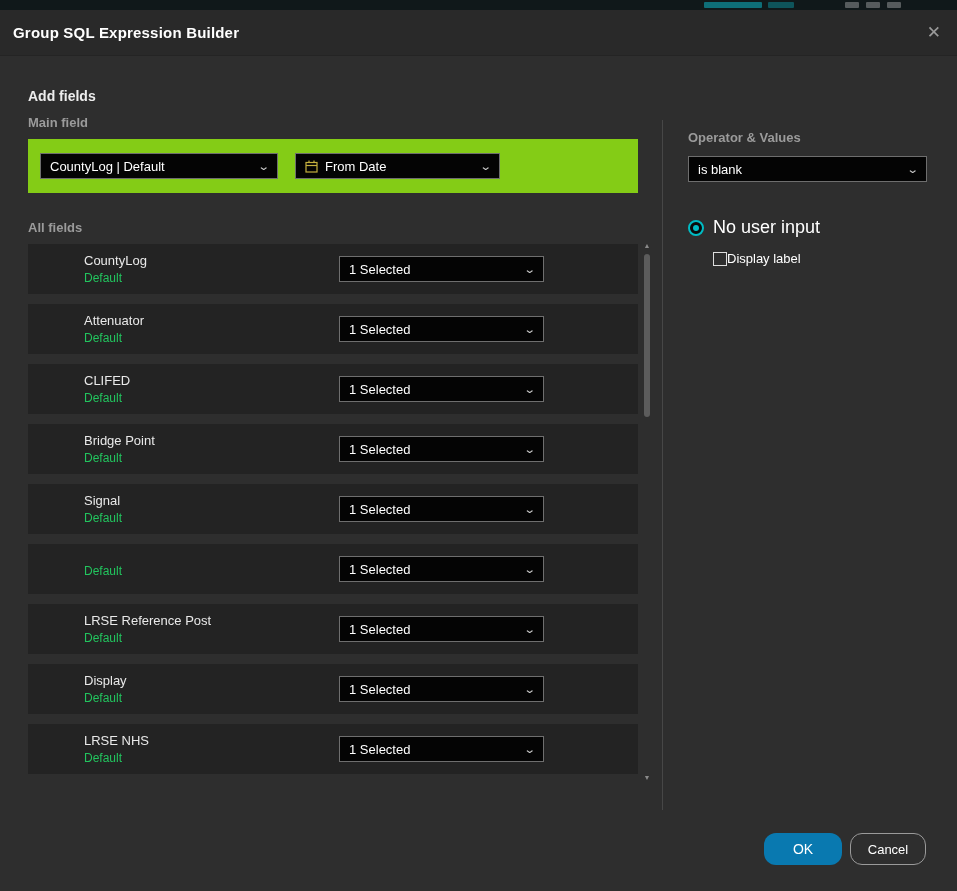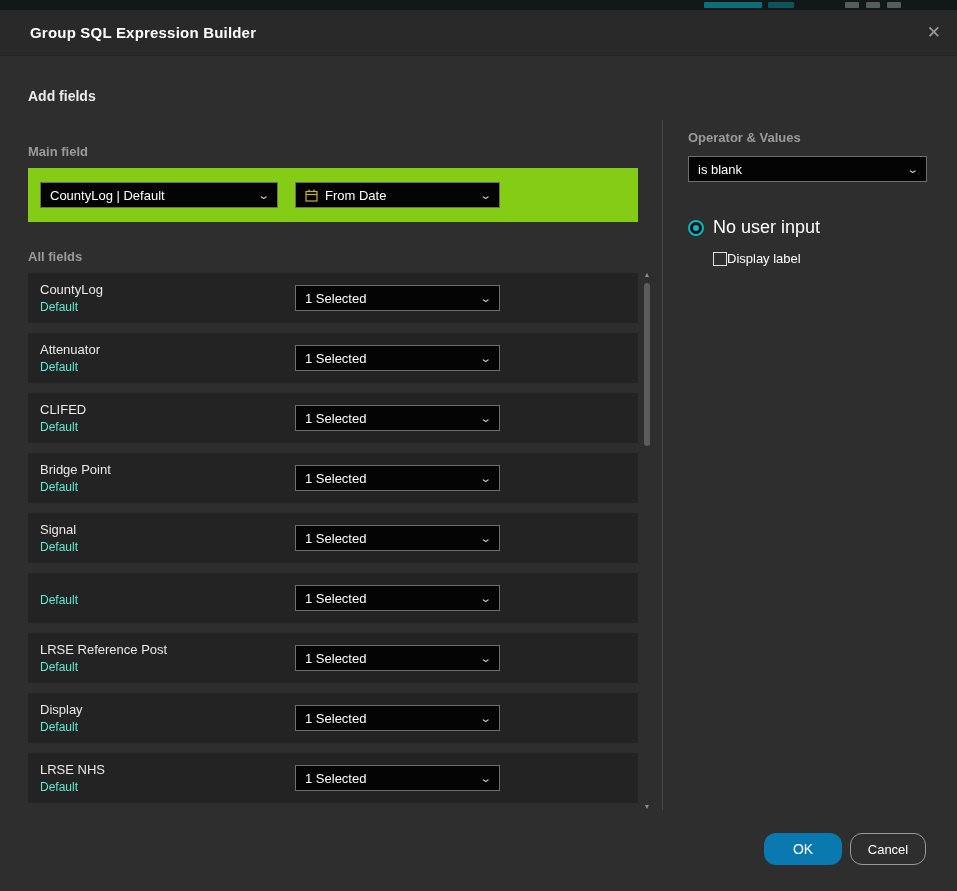--- a/index.html
+++ b/index.html
@@ -17,32 +17,32 @@
   .frag-t1 { left:704px; width:58px; background:#0e6e78; }
   .frag-t2 { left:768px; width:26px; background:#0e6e78; opacity:.7; }
   .frag-g1 { left:845px; width:14px; background:#565b5d; }
   .frag-g2 { left:866px; width:14px; background:#565b5d; }
   .frag-g3 { left:887px; width:14px; background:#565b5d; }
 
   .dialog { position:absolute; top:10px; left:0; width:957px; height:881px; background:#2e2e2e; }
 
   .dialog-header {
     height:46px; background:#292929; display:flex; align-items:center;
-    padding:0 16px 0 30px; border-bottom:1px solid #242424;
+    padding:0 16px 0 13px; border-bottom:1px solid #242424;
   }
   .dialog-title { font-size:15px; font-weight:bold; color:#ffffff; letter-spacing:.2px; }
   .close { margin-left:auto; color:#9a9a9a; font-size:17px; line-height:1; cursor:pointer; }
 
   .dialog-body { position:relative; height:834px; }
 
   .section-title { position:absolute; left:28px; top:32px; font-size:14px; font-weight:bold; color:#ededed; }
 
   .field-label { font-size:13px; font-weight:bold; color:#9b9b9b; }
 
-  .left-col { position:absolute; left:28px; top:88px; width:610px; }
+  .left-col { position:absolute; left:28px; top:59px; width:610px; }
 
   .main-field-panel {
     margin-top:9px; height:54px; background:#84cc16;
     display:flex; align-items:center; padding-left:12px; gap:17px;
   }
 
   .dropdown {
     height:26px; background:#040404; border:1px solid #6e6e6e;
     display:flex; align-items:center; padding:0 9px;
     color:#ffffff; font-size:13px; cursor:pointer;
@@ -52,23 +52,23 @@
   .dd-select { width:205px; }
   .chevron { margin-left:auto; color:#cfcfcf; font-size:11px; line-height:1; transform:scaleX(1.35); }
 
   .all-fields-label { margin-top:27px; }
 
   .list-wrap { position:relative; margin-top:9px; }
   .field-row {
     width:610px; height:50px; background:#232323; margin-bottom:10px;
     display:flex; align-items:center; padding-left:12px;
   }
-  .field-info { width:255px; }
+  .field-info { width:255px;margin-left:44px; }
   .field-name { font-size:13px; color:#e9e9e9; }
-  .field-sub  { font-size:12px; color:#5eead4; margin-top:3px; }
+  .field-sub  { font-size:12px; color:#22c55e; margin-top:3px; }
 
   .scrollbar { position:absolute; left:613px; top:-2px; width:12px; height:540px; }
   .sb-arrow { position:absolute; left:0; width:12px; text-align:center; color:#8a8a8a; font-size:7px; line-height:8px; cursor:pointer; }
   .sb-up { top:0; }
   .sb-down { bottom:0; }
   .sb-thumb { position:absolute; top:12px; left:3px; width:6px; height:163px; background:#5c5c5c; border-radius:3px; cursor:pointer; }
 
   .v-divider { position:absolute; left:662px; top:64px; height:690px; width:1px; background:#474747; }
 
   .right-col { position:absolute; left:688px; top:74px; width:239px; }

